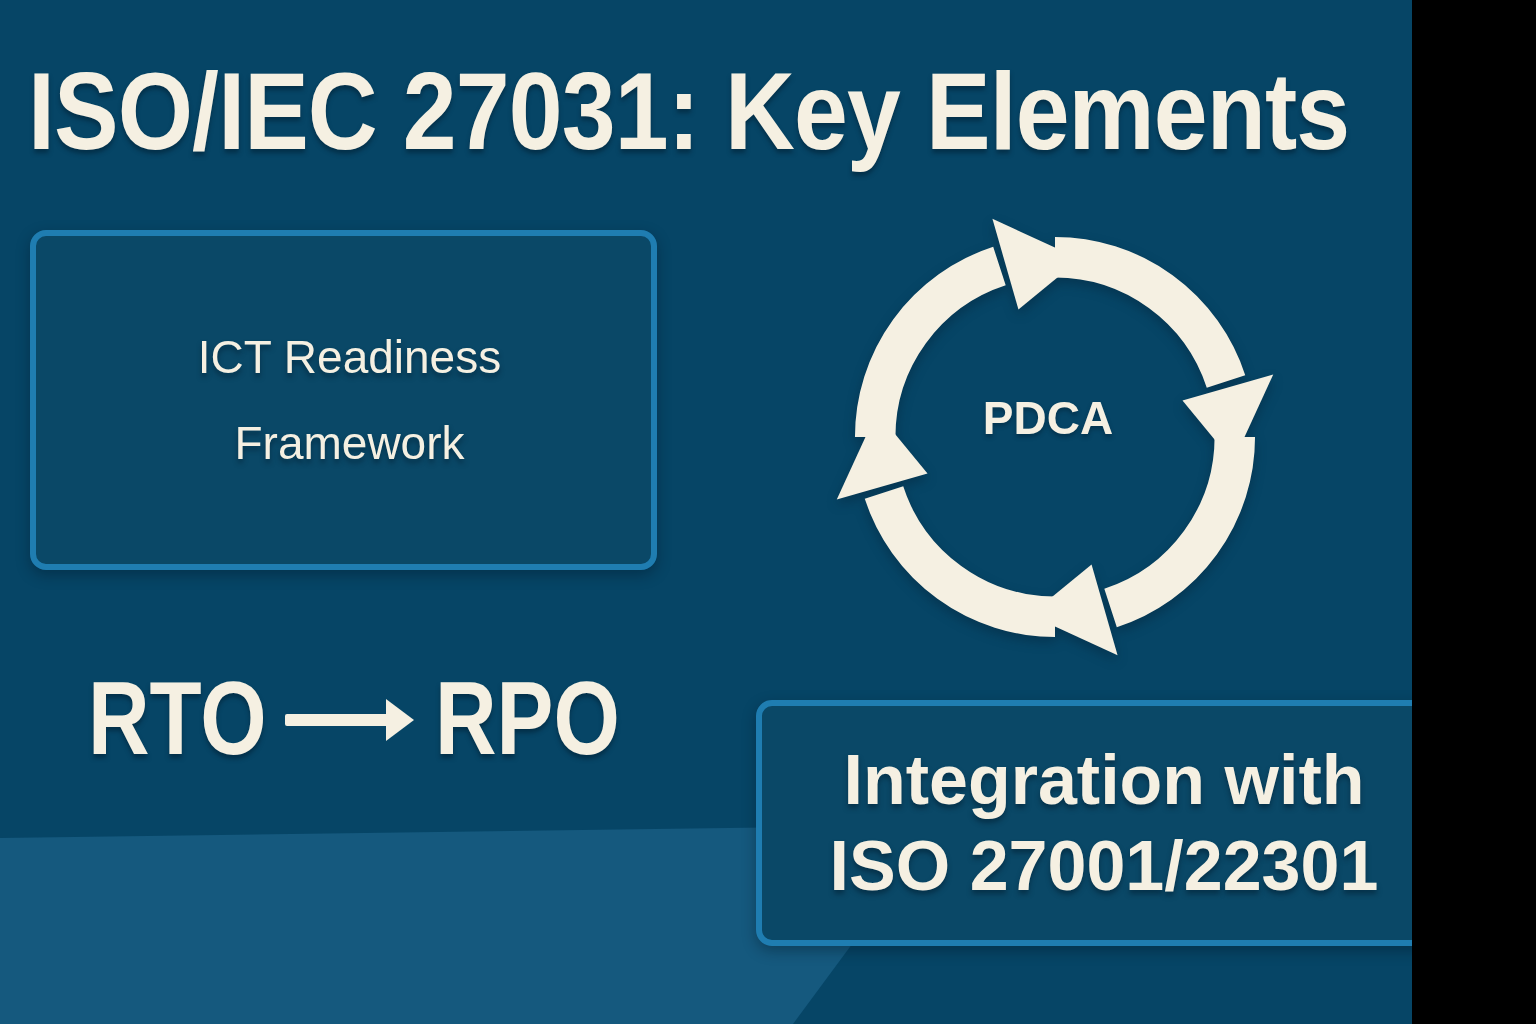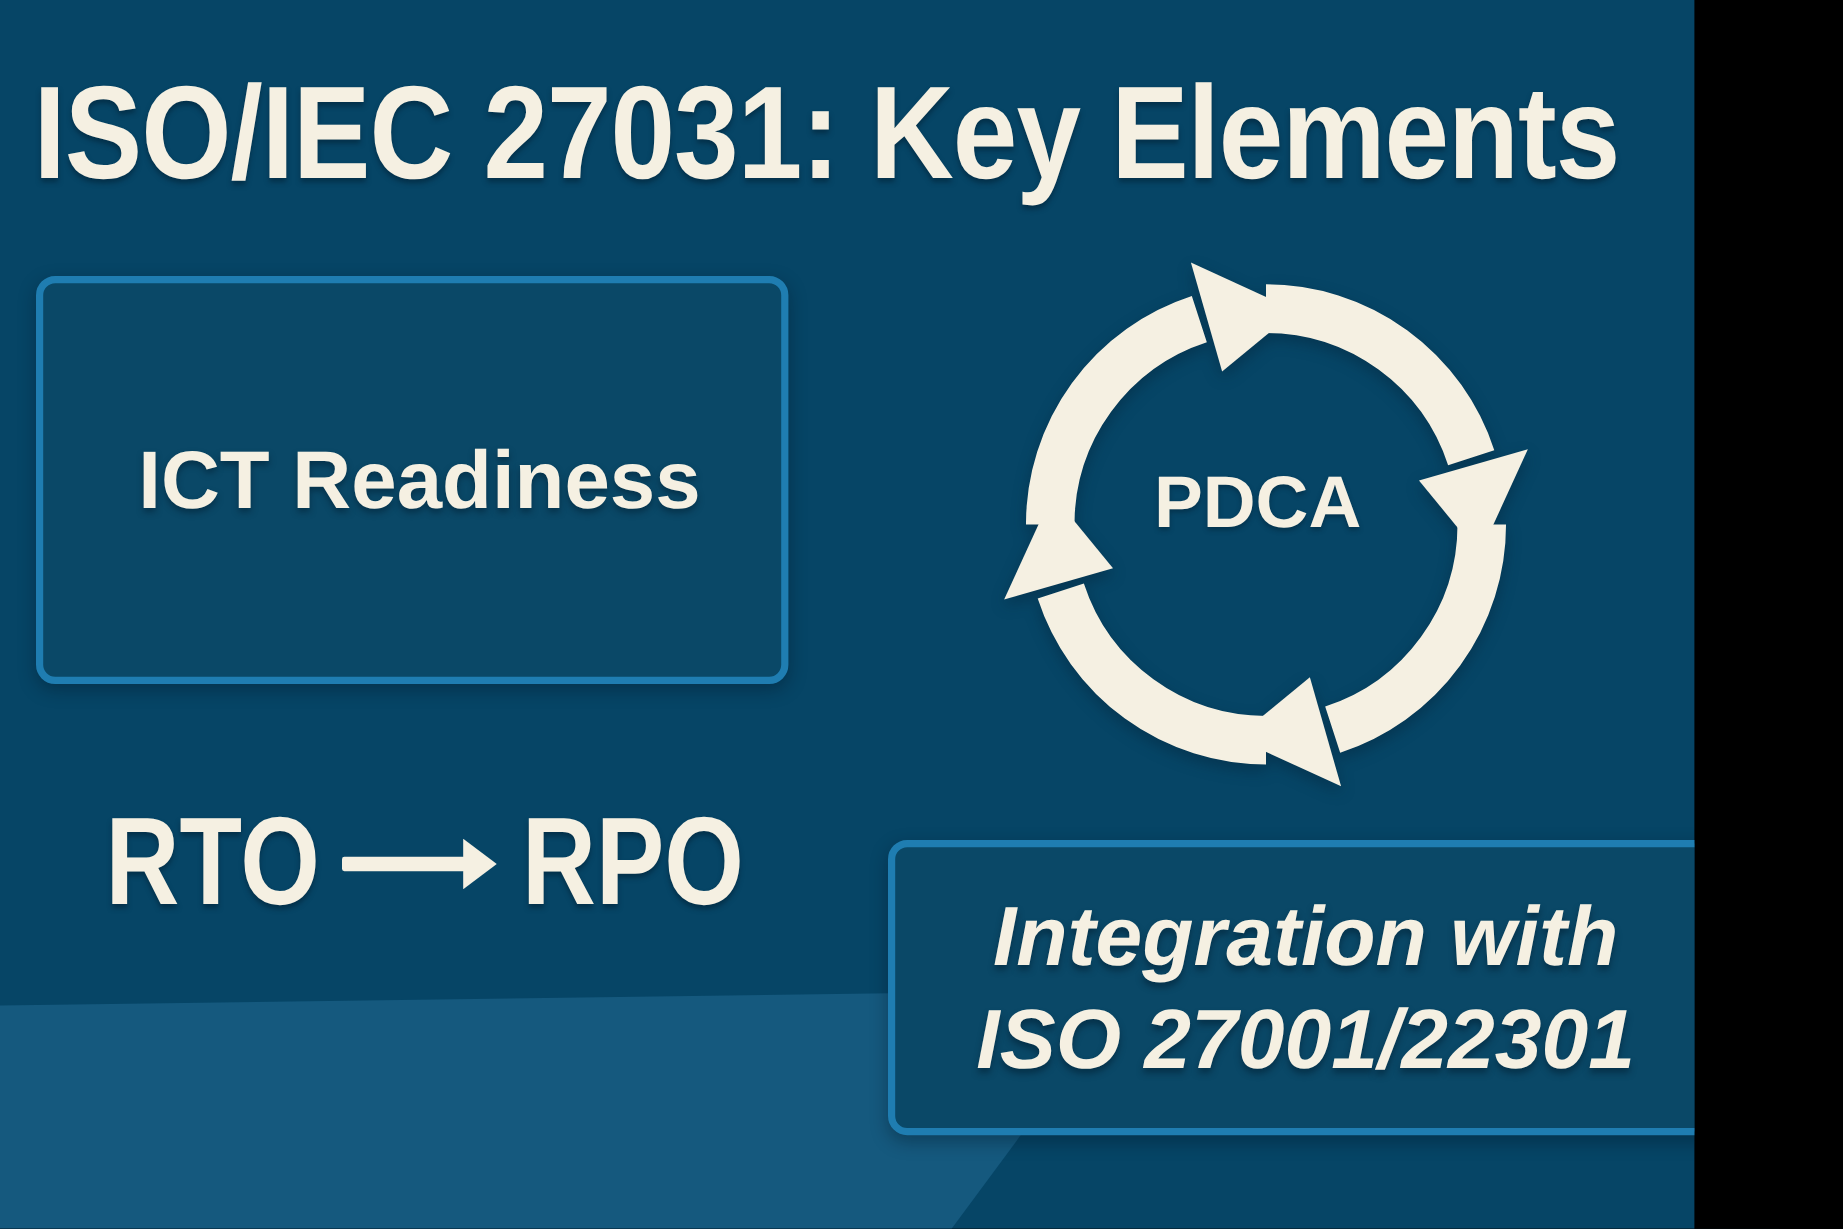--- a/index.html
+++ b/index.html
@@ -28,43 +28,43 @@
   .box{
     position:absolute;
     border:6px solid var(--box_border,#1F7DB1);
     border-radius:16px;
     background:var(--box_fill,#0A4867);
     box-shadow:0 5px 14px rgba(0,18,32,0.35);
     display:flex;flex-direction:column;justify-content:center;align-items:center;
     text-align:center;
   }
   .box-ict{left:30px;top:230px;width:615px;height:328px;}
-  .box-integration{left:740px;top:700px;width:684px;height:234px;font-style:italic;}
+  .box-integration{left:756px;top:700px;width:684px;height:234px;}
   .box-ict .box-line{
-    font-size:68px;font-weight:700;line-height:86px;
+    font-size:46px;font-weight:400;line-height:86px;
     text-shadow:0 4px 5px rgba(2,28,46,0.5);
     margin-left:12px;
   }
   .box-integration .box-line{
     font-size:70px;font-weight:700;line-height:86px;
     text-shadow:0 4px 5px rgba(2,28,46,0.5);
   }
   .pdca-icon{
     position:absolute;left:819px;top:201px;width:472px;height:472px;
     filter:drop-shadow(0 5px 6px rgba(2,24,40,0.35));
   }
   .pdca-icon .ring{stroke:var(--text,#F5F0E2);stroke-width:36;fill:none;}
   .pdca-icon .head{fill:var(--text,#F5F0E2);}
   .pdca-label{
     position:absolute;left:898px;top:340px;width:300px;height:156px;
     display:flex;flex-direction:column;align-items:center;justify-content:center;
     text-align:center;
   }
   .pdca-label .pdca-line{
-    font-size:61px;font-weight:700;line-height:78px;
+    font-size:46px;font-weight:700;line-height:78px;
     text-shadow:0 3px 4px rgba(2,28,46,0.45);
   }
   .rto-word{
     position:absolute;top:666px;margin:0;
     font-size:104px;font-weight:700;line-height:1;
     transform:scaleX(0.82);transform-origin:left top;
     white-space:nowrap;
     text-shadow:0 4px 5px rgba(2,28,46,0.5);
   }
   .rto-from{left:88px;}
@@ -78,20 +78,21 @@
 <body>
 
 <div class="stage">
 
   <div class="band"></div>
 
   <h1 class="title">ISO/IEC 27031: Key Elements</h1>
 
   <div class="box box-ict">
     <div class="box-line">ICT Readiness</div>
+    <div class="box-line">Framework</div>
   </div>
 
   <svg class="pdca-icon" viewBox="0 0 420 420" xmlns="http://www.w3.org/2000/svg" aria-hidden="true">
     <defs>
       <g id="seg">
         <path class="ring" d="M 52.43 182.22 A 160 160 0 0 1 187.74 51.56"></path>
         <path class="head" d="M 197.66 92.64 L 188.88 9.10 L 259.44 57.83 Z"></path>
       </g>
     </defs>
     <g transform="rotate(-10 210 210)">

